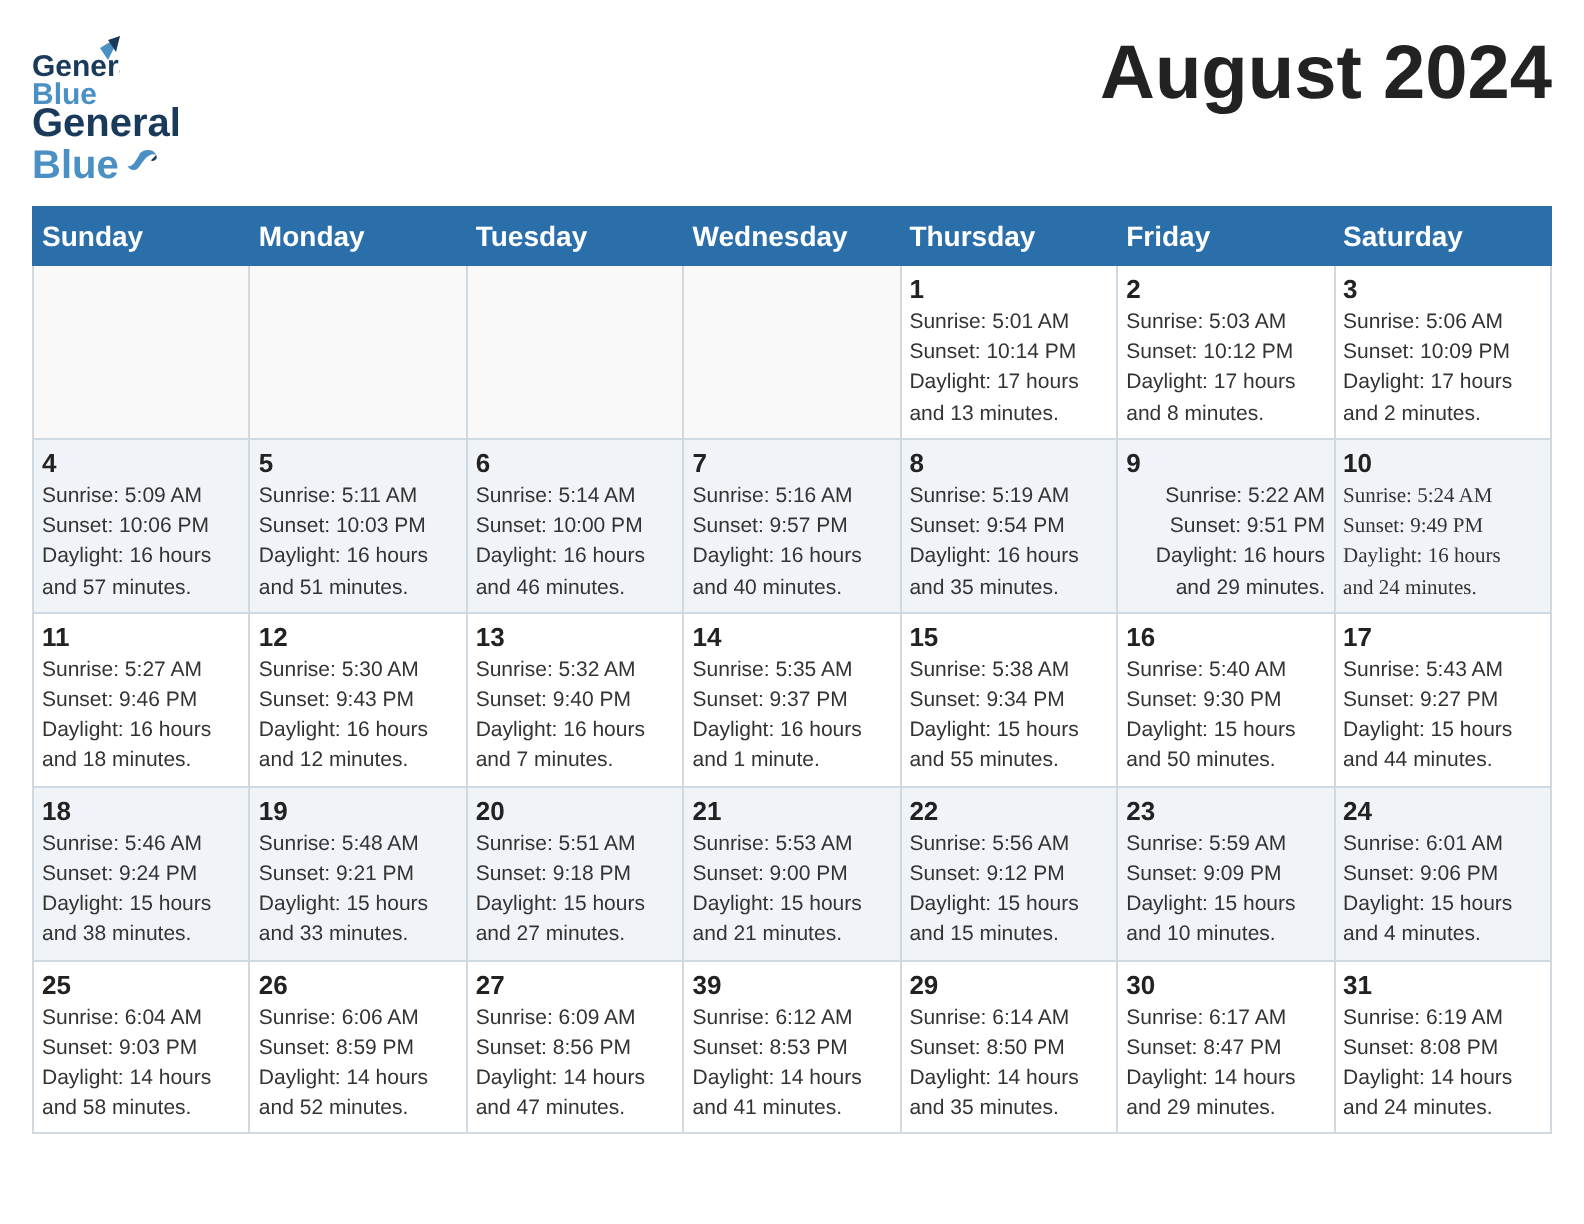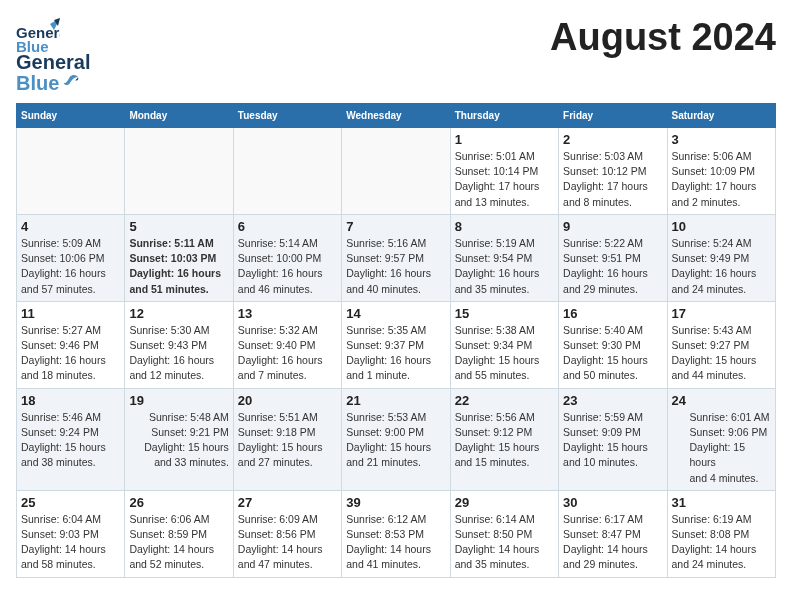--- a/index.html
+++ b/index.html
@@ -39,21 +39,21 @@
       font-size: 11px;
     }
     thead tr {
       background: #2a6eaa;
       color: #fff;
     }
     thead th {
       padding: 6px 4px;
       text-align: left;
       font-weight: bold;
-      font-size: 10px;
+      font-size: 14px;
       border: 1px solid #2a6eaa;
     }
     tbody tr {
       vertical-align: top;
     }
     tbody tr:nth-child(even) {
       background: #f0f4f8;
     }
     tbody tr:nth-child(odd) {
       background: #fff;
@@ -156,21 +156,21 @@
       <tr>
         <td>
           <span class="day-number">4</span>
           <div class="cell-text" style="white-space: pre-line;">Sunrise: 5:09 AM
 Sunset: 10:06 PM
 Daylight: 16 hours
 and 57 minutes.</div>
         </td>
         <td>
           <span class="day-number">5</span>
-          <div class="cell-text" style="white-space: pre-line; font-weight: bold;">Sunrise: 5:11 AM
+          <div class="cell-text" style="white-space: pre-line;">Sunrise: 5:11 AM
 Sunset: 10:03 PM
 Daylight: 16 hours
 and 51 minutes.</div>
         </td>
         <td>
           <span class="day-number">6</span>
           <div class="cell-text" style="white-space: pre-line;">Sunrise: 5:14 AM
 Sunset: 10:00 PM
 Daylight: 16 hours
 and 46 minutes.</div>
@@ -184,28 +184,28 @@
         </td>
         <td>
           <span class="day-number">8</span>
           <div class="cell-text" style="white-space: pre-line;">Sunrise: 5:19 AM
 Sunset: 9:54 PM
 Daylight: 16 hours
 and 35 minutes.</div>
         </td>
         <td>
           <span class="day-number">9</span>
-          <div class="cell-text" style="white-space: pre-line;">Sunrise: 5:22 AM
+          <div class="cell-text" style="white-space: pre-line; text-align: right;">Sunrise: 5:22 AM
 Sunset: 9:51 PM
 Daylight: 16 hours
 and 29 minutes.</div>
         </td>
         <td>
           <span class="day-number">10</span>
-          <div class="cell-text" style="white-space: pre-line;">Sunrise: 5:24 AM
+          <div class="cell-text" style="white-space: pre-line; font-family: Liberation Serif, serif;">Sunrise: 5:24 AM
 Sunset: 9:49 PM
 Daylight: 16 hours
 and 24 minutes.</div>
         </td>
       </tr>
       <tr>
         <td>
           <span class="day-number">11</span>
           <div class="cell-text" style="white-space: pre-line;">Sunrise: 5:27 AM
 Sunset: 9:46 PM
@@ -258,21 +258,21 @@
       <tr>
         <td>
           <span class="day-number">18</span>
           <div class="cell-text" style="white-space: pre-line;">Sunrise: 5:46 AM
 Sunset: 9:24 PM
 Daylight: 15 hours
 and 38 minutes.</div>
         </td>
         <td>
           <span class="day-number">19</span>
-          <div class="cell-text" style="white-space: pre-line; text-align: right;">Sunrise: 5:48 AM
+          <div class="cell-text" style="white-space: pre-line;">Sunrise: 5:48 AM
 Sunset: 9:21 PM
 Daylight: 15 hours
 and 33 minutes.</div>
         </td>
         <td>
           <span class="day-number">20</span>
           <div class="cell-text" style="white-space: pre-line;">Sunrise: 5:51 AM
 Sunset: 9:18 PM
 Daylight: 15 hours
 and 27 minutes.</div>
@@ -293,21 +293,21 @@
         </td>
         <td>
           <span class="day-number">23</span>
           <div class="cell-text" style="white-space: pre-line;">Sunrise: 5:59 AM
 Sunset: 9:09 PM
 Daylight: 15 hours
 and 10 minutes.</div>
         </td>
         <td>
           <span class="day-number">24</span>
-          <div class="cell-text" style="white-space: pre-line; margin-left: 18px;">Sunrise: 6:01 AM
+          <div class="cell-text" style="white-space: pre-line;">Sunrise: 6:01 AM
 Sunset: 9:06 PM
 Daylight: 15 hours
 and 4 minutes.</div>
         </td>
       </tr>
       <tr>
         <td>
           <span class="day-number">25</span>
           <div class="cell-text" style="white-space: pre-line;">Sunrise: 6:04 AM
 Sunset: 9:03 PM

